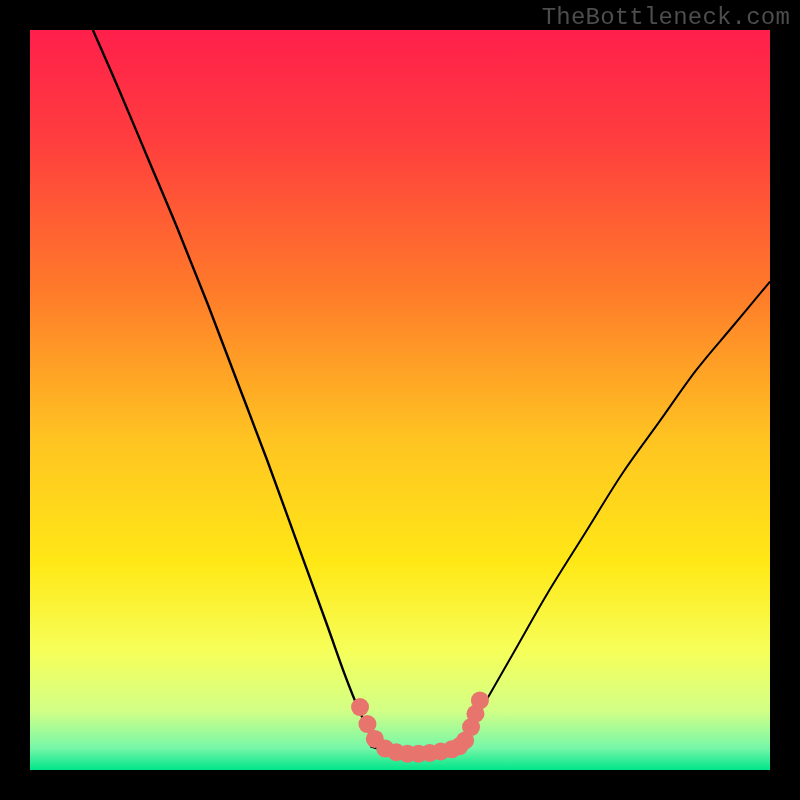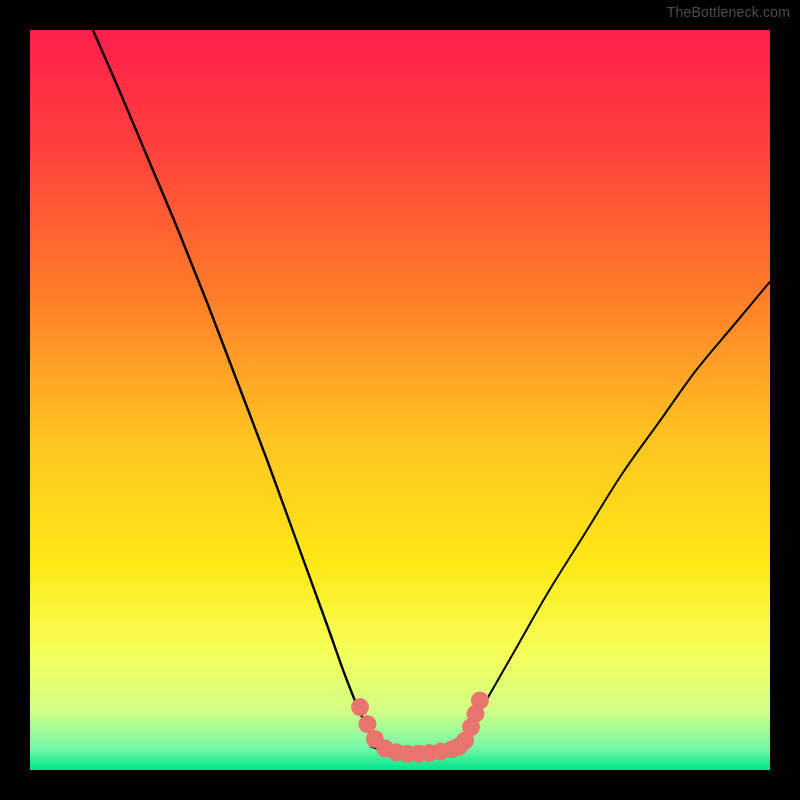--- a/index.html
+++ b/index.html
@@ -15,25 +15,26 @@
     position: relative;
     width: 800px;
     height: 800px;
     background: #000;
   }
   .watermark {
     position: absolute;
     top: 4px;
     right: 10px;
     color: #4d4d4d;
-    font-size: 14px;
+    font-size: 24px;
     font-weight: 500;
     letter-spacing: 0.2px;
     z-index: 10;
     user-select: none;
+    font-family: Liberation Mono, monospace;
   }
   svg.plot {
     position: absolute;
     top: 0;
     left: 0;
     width: 800px;
     height: 800px;
     display: block;
   }
 </style>

